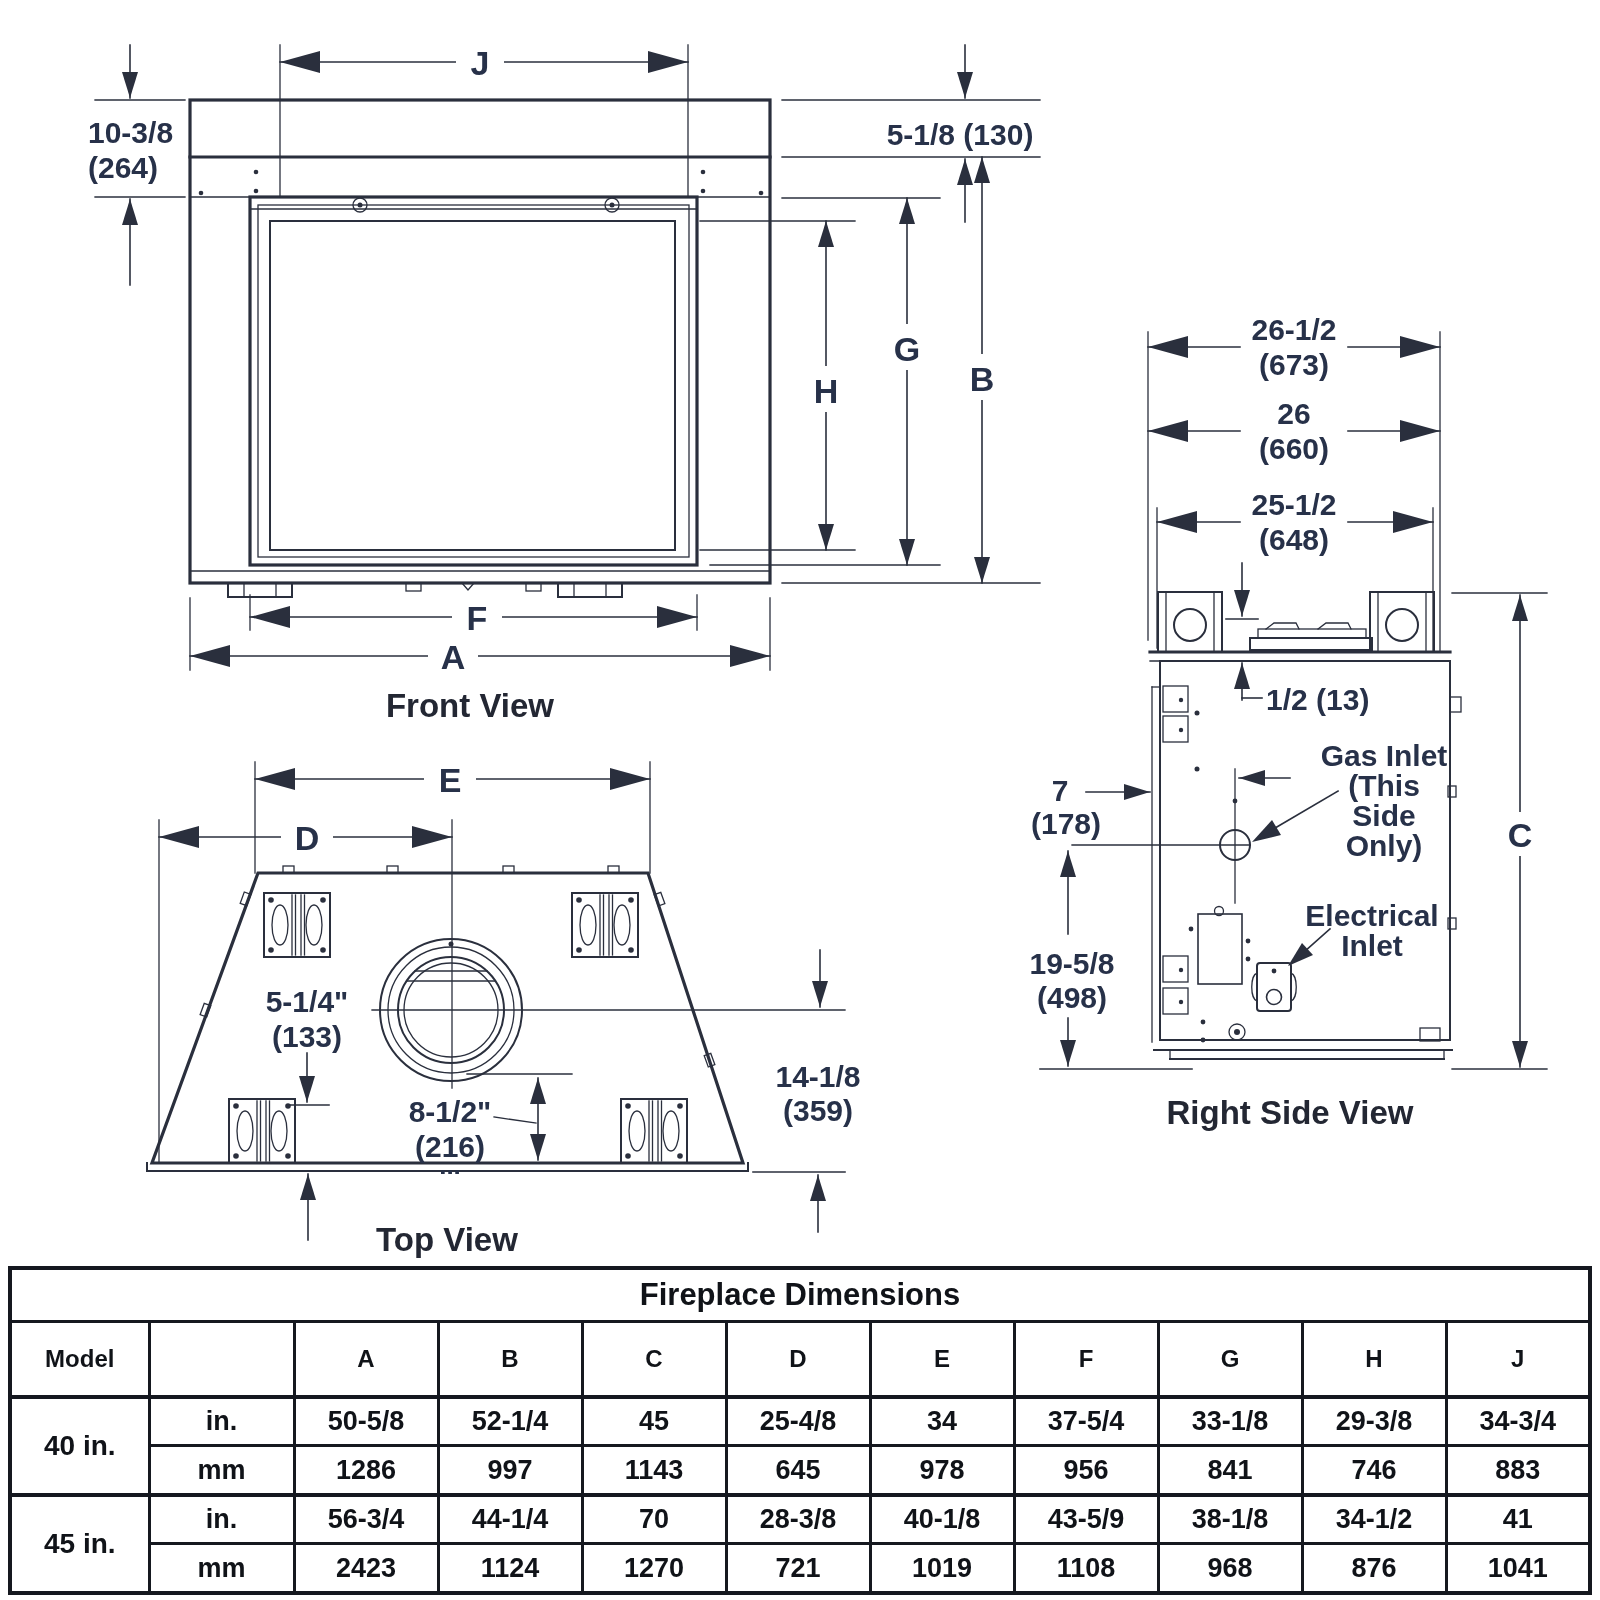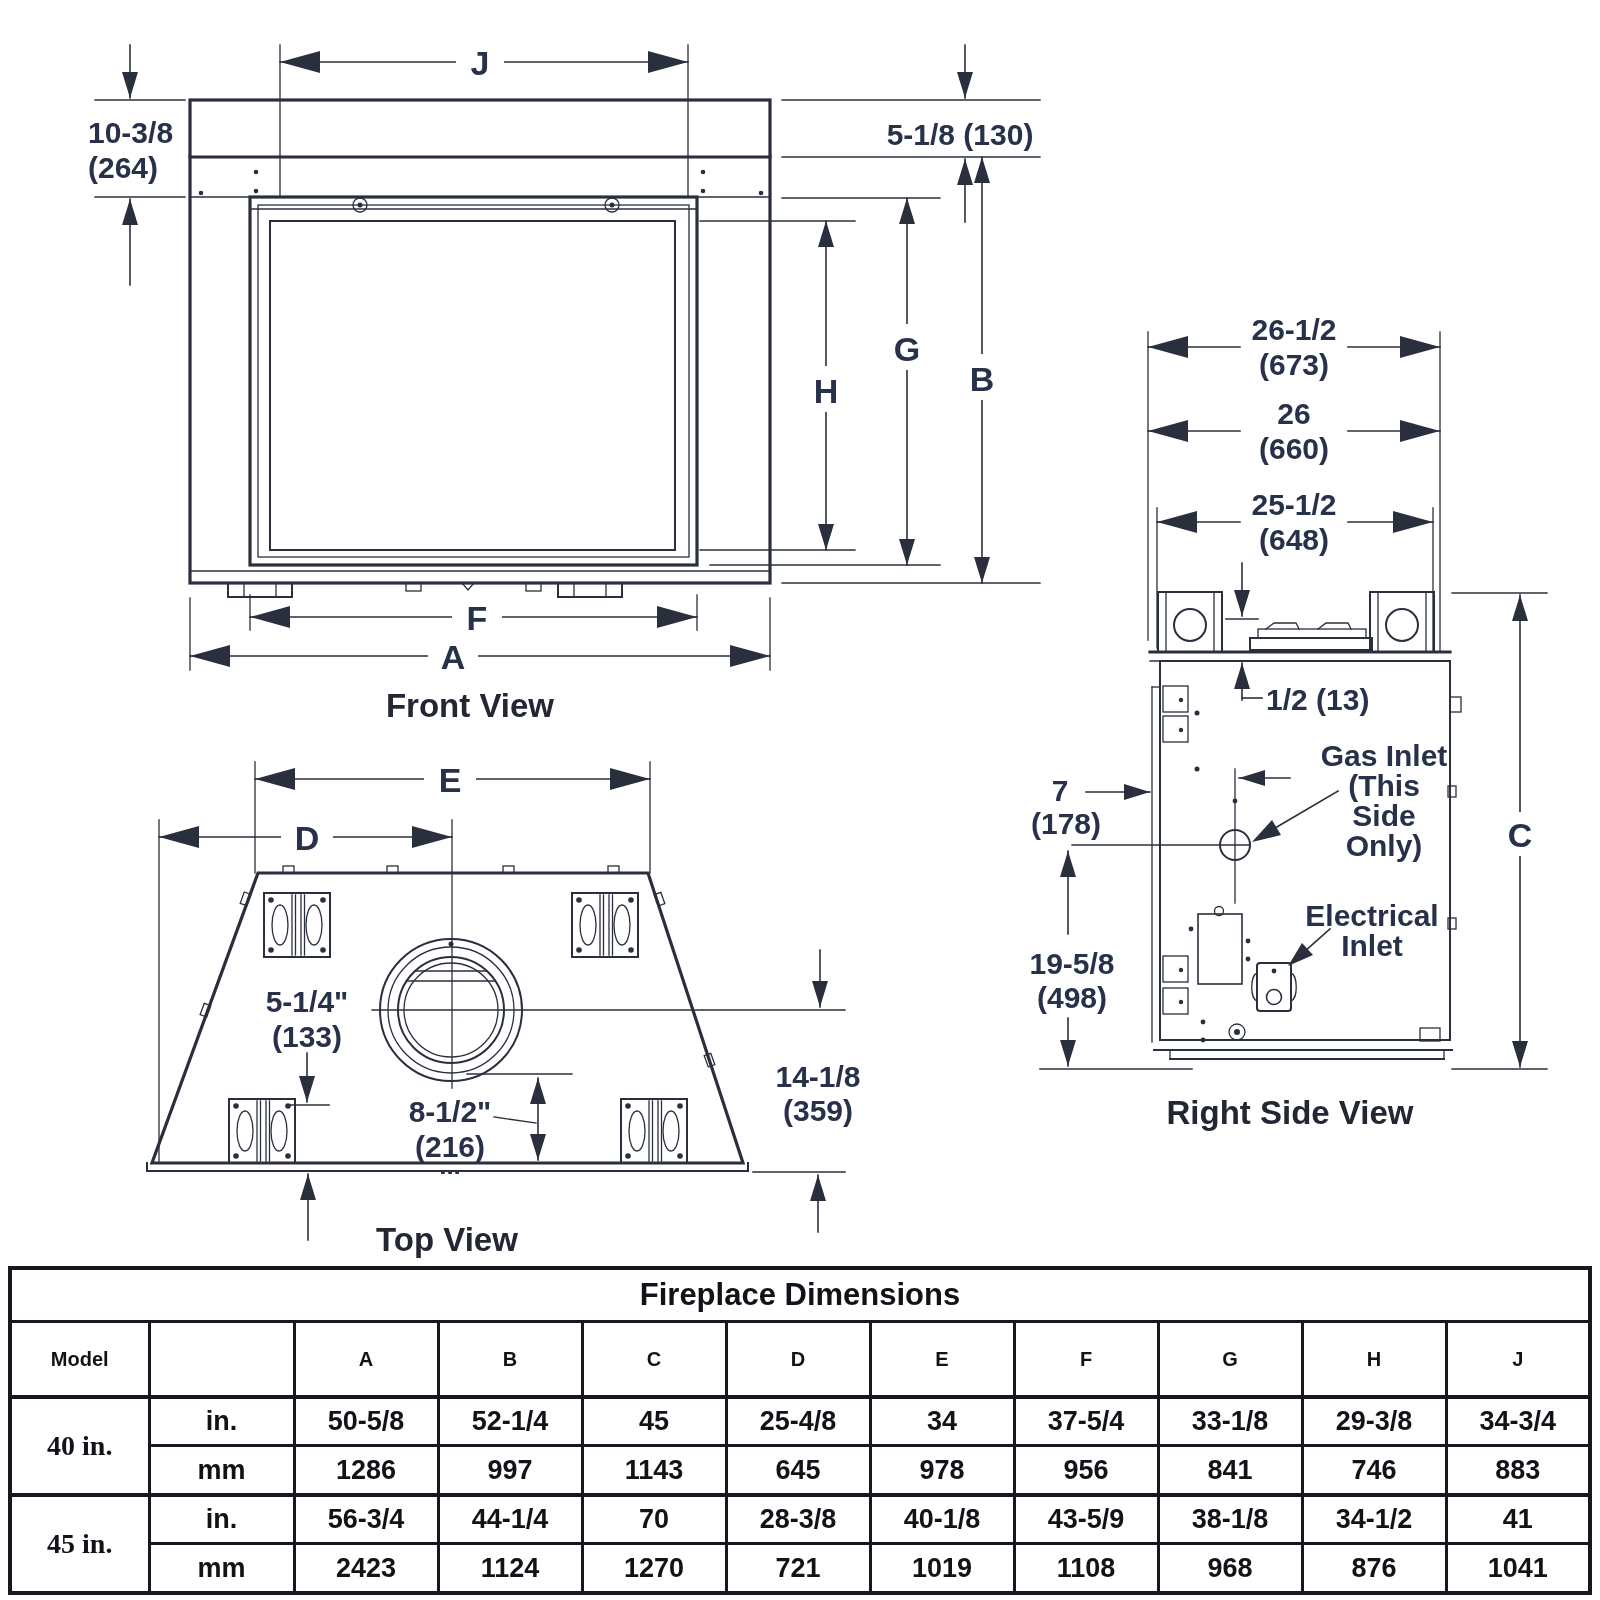--- a/index.html
+++ b/index.html
@@ -18,25 +18,25 @@
   text.L{font:700 34px "Liberation Sans",sans-serif;}
   text.cap{font:700 33px "Liberation Sans",sans-serif;fill:#232733;}
   text.dots{font:700 26px "Liberation Sans",sans-serif;}
   
   .tablewrap{position:absolute;left:8px;top:1266px;width:1584px;}
   table.dims{width:100%;border-collapse:collapse;table-layout:fixed;
              font:700 27px "Liberation Sans",sans-serif;color:#101318;}
   table.dims td{border:3px solid #15181f;text-align:center;vertical-align:middle;padding:0;}
   table.dims{border:4px solid #15181f;}
   td.title-cell{height:50px;font-size:31px;border-bottom-width:4px;}
-  tr.head td{height:72px;font-size:20px;border-bottom-width:4px;}
+  tr.head td{height:72px;font-size:24px;border-bottom-width:4px;}
   tr.ra td{height:45px;}
   tr.rb td{height:46px;border-top-width:2px;}
   tr.grp td{border-top-width:4px;}
-  td.model{font-size:28px;font-family:Liberation Serif, serif;}
+  td.model{font-size:28px;}
 </style>
 </head>
 <body>
 
 <div class="page">
 
 <svg width="1600" height="1262" viewBox="0 0 1600 1262">
   <defs>
     <marker id="ah" markerUnits="userSpaceOnUse" markerWidth="44" markerHeight="26" refX="42" refY="13" orient="auto-start-reverse">
       <path d="M42,13 L2,2 L2,24 Z" fill="#2a2f3d"></path>

